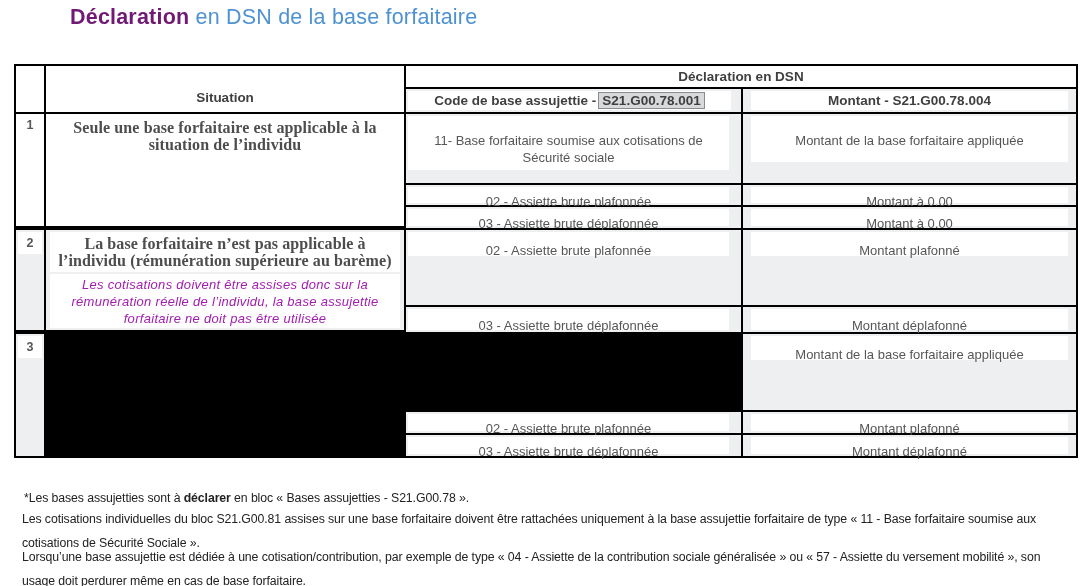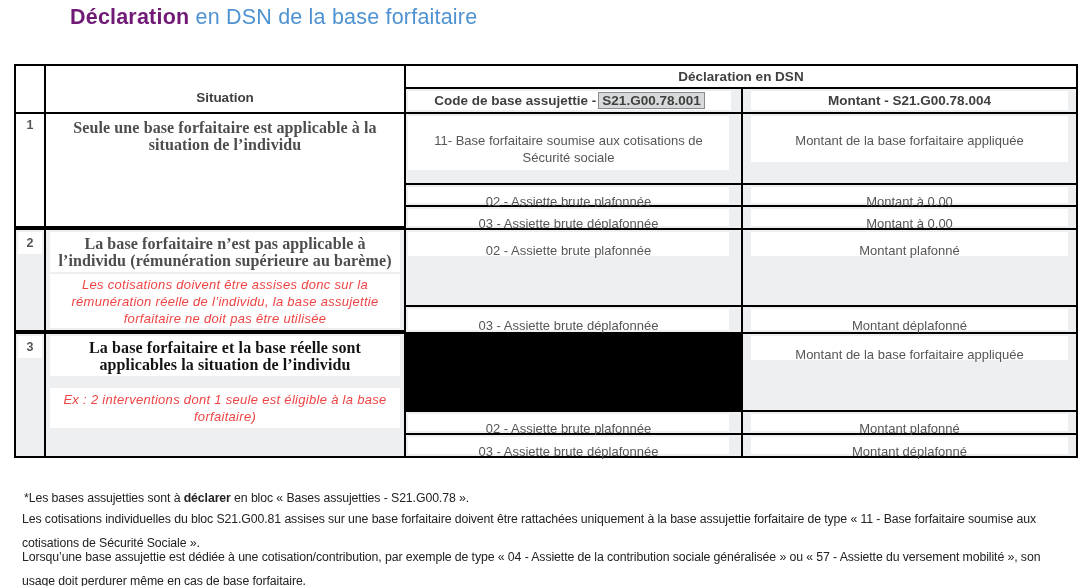--- a/index.html
+++ b/index.html
@@ -18,21 +18,21 @@
   .cw{position:absolute;background:#ffffff;box-sizing:border-box;}
   .ib{position:absolute;background:#ffffff;box-sizing:border-box;}
   .ctr{display:flex;align-items:center;justify-content:center;text-align:center;}
   .bot{display:flex;align-items:flex-end;justify-content:center;text-align:center;}
   .top{display:flex;align-items:flex-start;justify-content:center;text-align:center;}
   
   .hbold{font-size:13.5px;font-weight:bold;color:#3f3f3f;}
   .lbl{font-size:13px;color:#565656;line-height:17px;margin-top:12px;}
   .sbold{font-size:16px;font-weight:bold;color:#4d4d4d;line-height:17px;letter-spacing:.1px;font-family:Liberation Serif, serif;}
   .sblack{color:#141414;}
-  .ital{font-size:13px;font-style:italic;color:#ef4444;line-height:17px;letter-spacing:.3px;}
+  .ital{font-size:13px;font-style:italic;color:#a21caf;line-height:17px;letter-spacing:.3px;}
   .num{font-size:12.5px;font-weight:bold;color:#565656;}
   .ref{
     display:inline-block;background:#d7d9da;border:1px solid #8c8c8c;
     padding:0 3px;margin-left:2px;font-weight:bold;color:#3f3f3f;font-size:13.5px;
   }
   
   .fnote{position:absolute;left:22px;width:1048px;font-size:12.3px;color:#222;
     letter-spacing:-.1px;line-height:24px;}
   .fnote b{font-weight:bold;}
 </style>
@@ -133,28 +133,20 @@
     <div class="ib ctr" style="left:8px;top:2px;right:8px;bottom:2px;">
       <span class="lbl">Montant déplafonné</span>
     </div>
   </div>
 
   <div class="c" style="left:2px;top:270px;width:28px;height:122px;">
     <div class="ib ctr" style="left:2px;top:2px;right:2px;height:22px;">
       <span class="num sblack">3</span>
     </div>
   </div>
-  <div class="c" style="left:32px;top:270px;width:358px;height:122px;">
-    <div class="ib top" style="left:4px;top:2px;right:4px;height:40px;padding:3px 2px 0;">
-      <span class="sbold sblack">La base forfaitaire et la base réelle sont applicables la situation de l’individu</span>
-    </div>
-    <div class="ib top" style="left:4px;top:54px;right:4px;height:40px;padding:3px 10px 0;">
-      <span class="ital">Ex : 2 interventions dont 1 seule est éligible à la base forfaitaire)</span>
-    </div>
-  </div>
   <div class="c" style="left:729px;top:270px;width:333px;height:76px;">
     <div class="ib ctr" style="left:8px;top:2px;right:8px;height:24px;">
       <span class="lbl">Montant de la base forfaitaire appliquée</span>
     </div>
   </div>
   <div class="c" style="left:392px;top:348px;width:335px;height:21px;">
     <div class="ib ctr" style="left:2px;top:2px;right:12px;bottom:2px;">
       <span class="lbl">02 - Assiette brute plafonnée</span>
     </div>
   </div>

